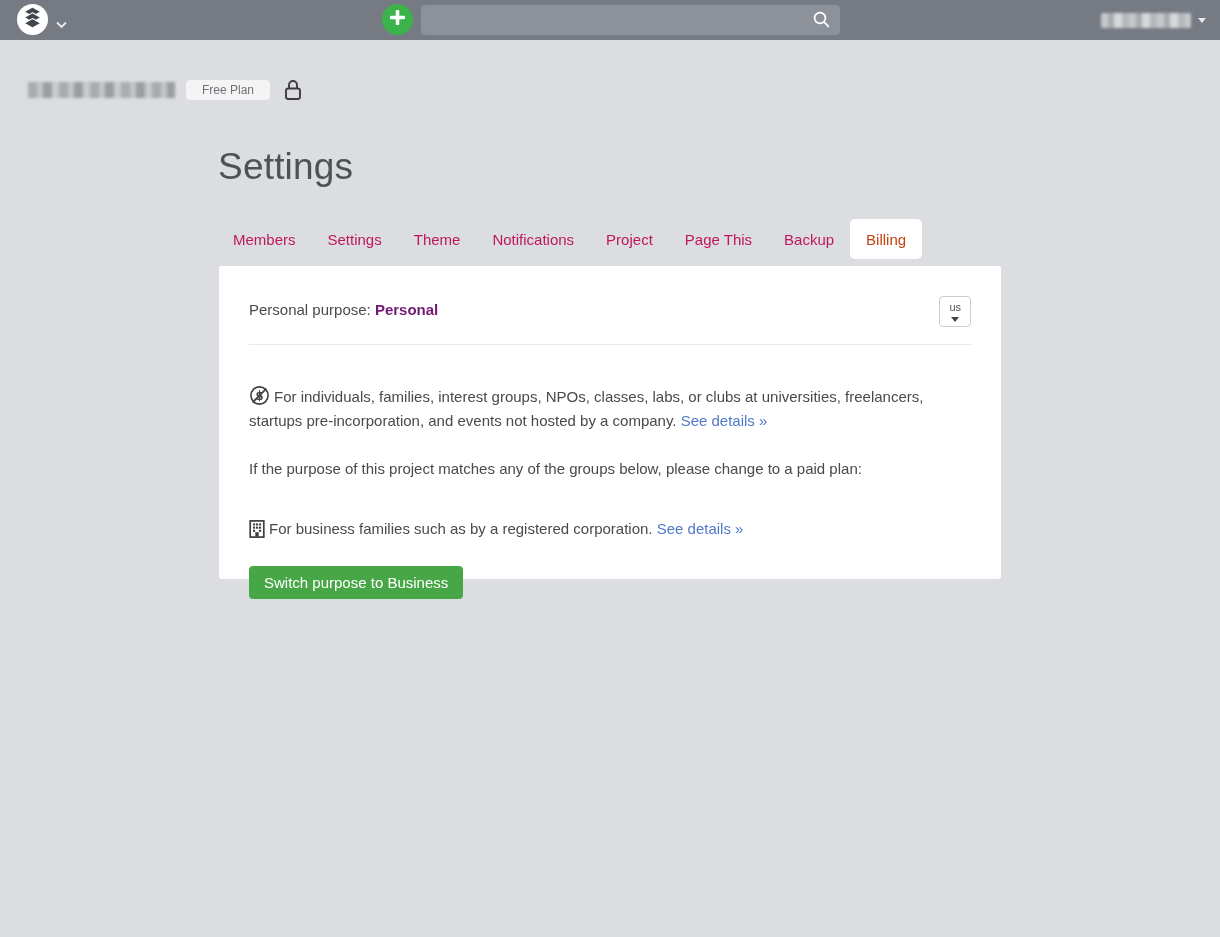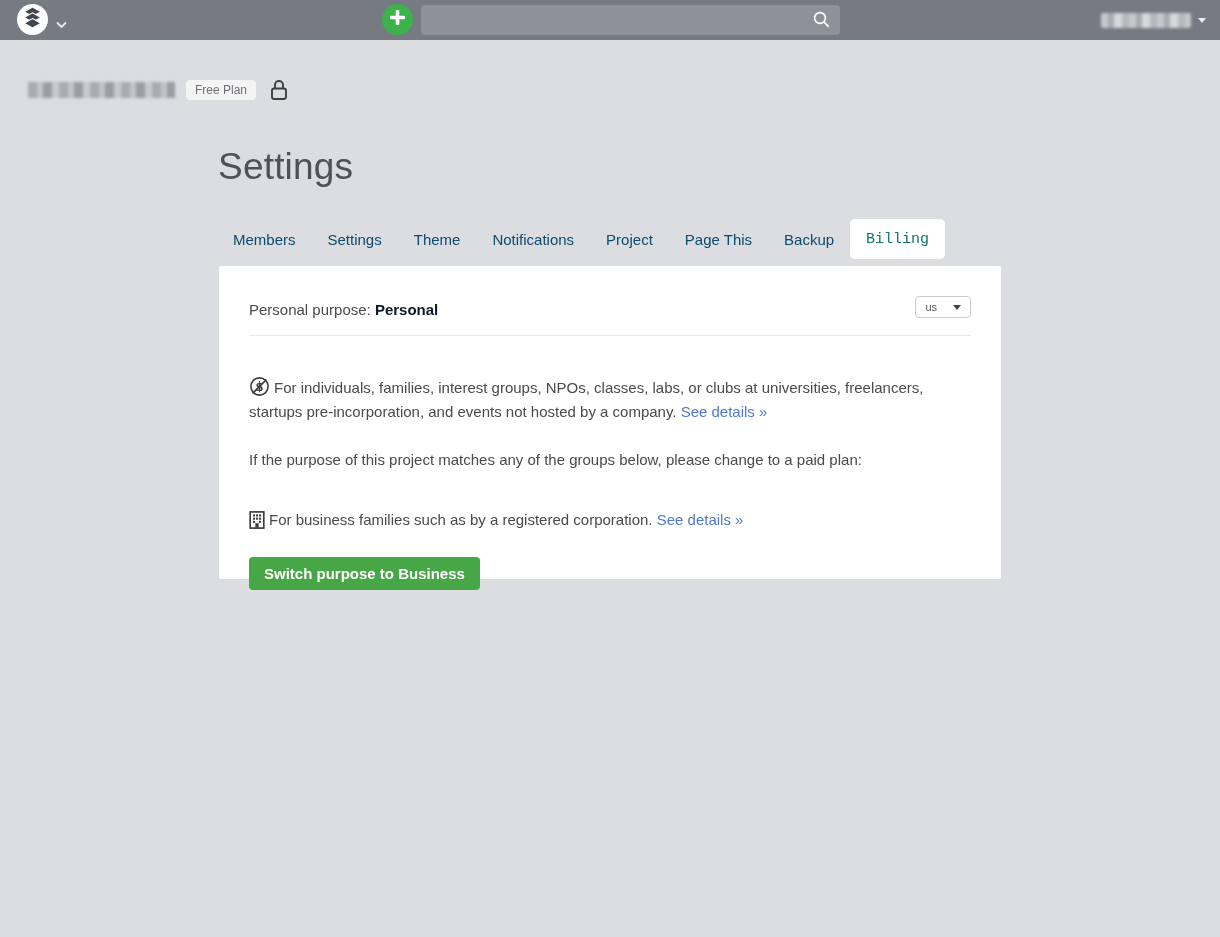--- a/index.html
+++ b/index.html
@@ -57,68 +57,69 @@
     position:absolute; left:28px; top:79px;
     display:flex; align-items:center; gap:11px;
   }
   .proj-redacted {
     width:147px; height:16px;
     background: repeating-linear-gradient(90deg,#a9abaf 0 9px,#c2c4c7 9px 15px,#9b9da2 15px 24px,#c8cacd 24px 31px);
     filter: blur(1.8px);
   }
   .plan-badge {
     background:#f4f4f5; color:#6e7277; font-size:12px;
-    padding:3px 9px; border-radius:4px; line-height:14px;
+    padding:3px 16px; border-radius:4px; line-height:14px;
   }
   .lock-wrap { display:flex; align-items:center; margin-left:3px; }
 
   
   .page-title {
     position:absolute; left:218px; top:146px;
     font-size:37px; font-weight:400; color:#4e5156; letter-spacing:.2px;
   }
   .tabs {
     position:absolute; left:217px; top:219px; height:40px;
     display:flex; align-items:stretch;
   }
   .tab {
     padding:0 16px; display:flex; align-items:center;
-    font-size:15px; color:#0c4a6e; cursor:pointer; border-radius:5px;
+    font-size:15px; color:#be185d; cursor:pointer; border-radius:5px;
     white-space:nowrap;
   }
-  .tab.active { background:#fff; color:#0f766e;font-family:Liberation Mono, monospace; }
+  .tab.active { background:#fff; color:#c2410c; }
 
   
   .card {
     position:absolute; left:219px; top:266px; width:782px; height:313px;
     background:#fff; border-radius:2px; padding:30px;
   }
   .purpose-row {
     display:flex; align-items:flex-start; justify-content:space-between;
   }
   .purpose-text { font-size:15px; color:#4a4a4a; padding-top:5px; }
-  .purpose-text b { color:#0f172a; }
+  .purpose-text b { color:#701a75; }
   .locale-btn {
     border:1px solid #ccc; background:#fff; border-radius:4px;
     font-size:11px; color:#555; padding:4px 9px;
-    display:flex; align-items:center; gap:16px; cursor:pointer;
+    display:flex; align-items:center; gap:4px; cursor:pointer;
     font-family:"Liberation Sans", sans-serif;
+    flex-direction:column;
   }
   .locale-btn .caret-down { border-top-color:#444; border-left-width:4px; border-right-width:4px; }
   .divider { border-bottom:1px solid #e9e9e9; margin-top:17px; margin-bottom:21px; }
   .body-p { font-size:15px; color:#4a4a4a; line-height:20px; }
   .intro-p { margin-bottom:18px; }
   .icon-p { margin-bottom:10px;margin-top:40px; }
   .notice-p { margin-top:28px; margin-bottom:18px; }
   .inline-icon { display:inline-block; vertical-align:-4px; margin-right:4px; }
   a.detail-link { color:#5079c9; text-decoration:none; cursor:pointer; }
   .switch-btn {
     margin-top:13px;
     background:#47a747; color:#fff; border:none; border-radius:4px;
-    font-size:15px; font-weight:700; padding:8px 15px; cursor:pointer;
+    font-size:15px; font-weight:400; padding:8px 15px; cursor:pointer;
     font-family:"Liberation Sans", sans-serif;
   }
 </style>
 </head>
 <body>
 
 <div class="navbar">
   <div class="logo-btn">
     <span>
       <svg width="19" height="21" viewBox="0 0 18 20">

